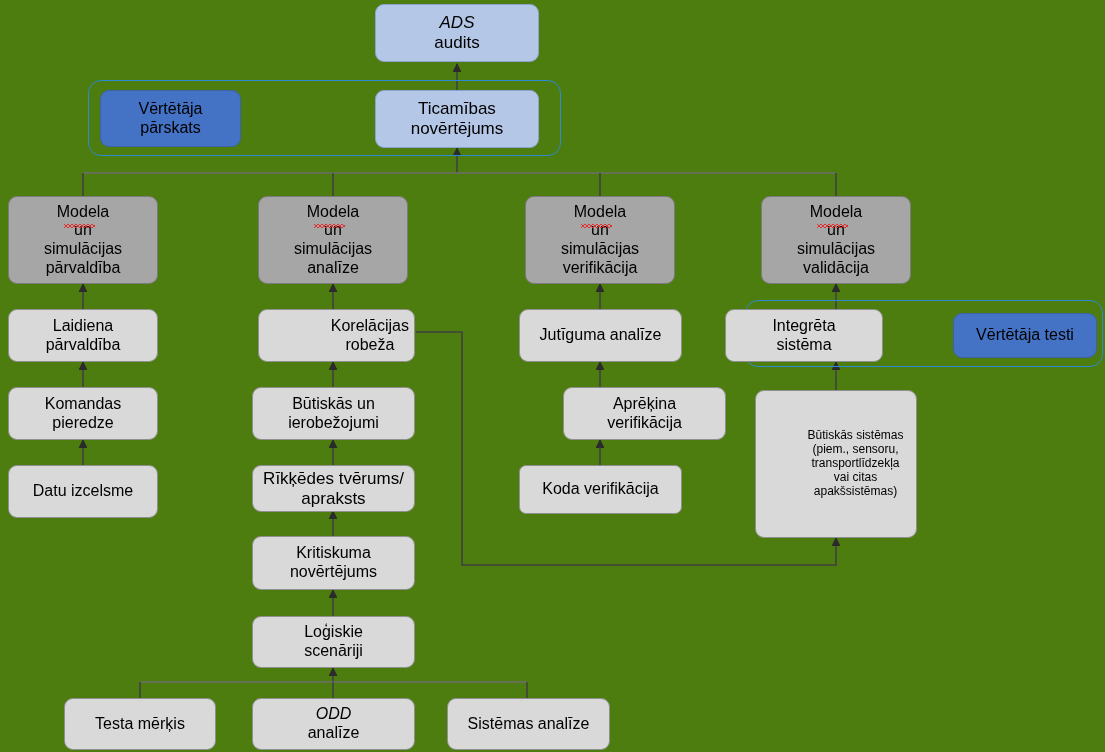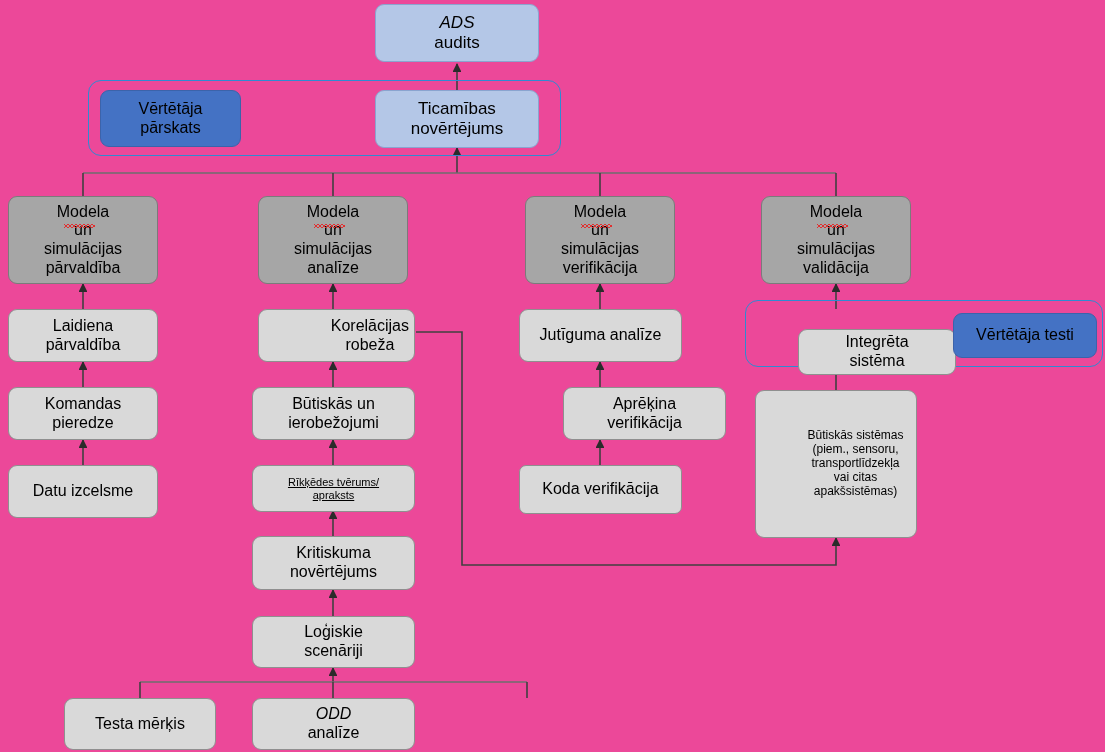--- a/index.html
+++ b/index.html
@@ -7,21 +7,21 @@
     padding: 0;
     background: #ffffff;
   }
   body {
     font-family: "Liberation Sans", sans-serif;
   }
   #canvas {
     position: relative;
     width: 1105px;
     height: 752px;
-    background: #ec4899;
+    background: #4d7c0f;
     overflow: hidden;
   }
   #edges {
     position: absolute;
     left: 0;
     top: 0;
     width: 1105px;
     height: 752px;
     pointer-events: none;
   }
@@ -42,21 +42,21 @@
   }
   .node span { display: block; }
 
   .fill-gray-dark { background: #a6a6a6; border-color: #7b7b7b; }
   .fill-gray-light { background: #d9d9d9; border-color: #8f8f8f; }
   .fill-blue-dark  { background: #4472c4; border-color: #3c63aa; }
   .fill-blue-light { background: #b4c7e7; border-color: #8aa4cf; }
 
   .fs-17 { font-size: 17px; }
   .fs-16 { font-size: 16px; }
-  .fs-13 { font-size: 11px; text-decoration: underline; }
+  .fs-13 { font-size: 17px; }
   .fs-12 { font-size: 12px; }
 
   .group-box {
     position: absolute;
     box-sizing: border-box;
     border: 1.6px solid #2e8ad2;
     border-radius: 13px;
     background: transparent;
     z-index: 2;
   }
@@ -259,21 +259,21 @@
     <span>
       <span>Aprēķina</span>
       <span>verifikācija</span>
     </span>
   </div>
 
   <div class="node fill-gray-light fs-16" style="left:519px; top:465px; width:163px; height:49px;border-radius:7px;">
     <span>Koda verifikācija</span>
   </div>
 
-  <div class="node fill-gray-light fs-16" style="left:798px; top:309px; width:158px; height:46px;margin-top:20px;">
+  <div class="node fill-gray-light fs-16" style="left:725px; top:309px; width:158px; height:53px;">
     <span>
       <span>Integrēta</span>
       <span>sistēma</span>
     </span>
   </div>
 
   <div class="node fill-blue-dark fs-16" style="left:953px; top:313px; width:144px; height:45px;">
     <span>Vērtētāja testi</span>
   </div>
 
@@ -291,14 +291,17 @@
     <span>Testa mērķis</span>
   </div>
 
   <div class="node fill-gray-light fs-16" style="left:252px; top:698px; width:163px; height:52px;">
     <span>
       <span class="ital">ODD</span>
         <span> analīze</span>
     </span>
   </div>
 
+  <div class="node fill-gray-light fs-16" style="left:447px; top:698px; width:163px; height:52px;">
+    <span>Sistēmas analīze</span>
+  </div>
 
 </div>
 
 </body></html>

